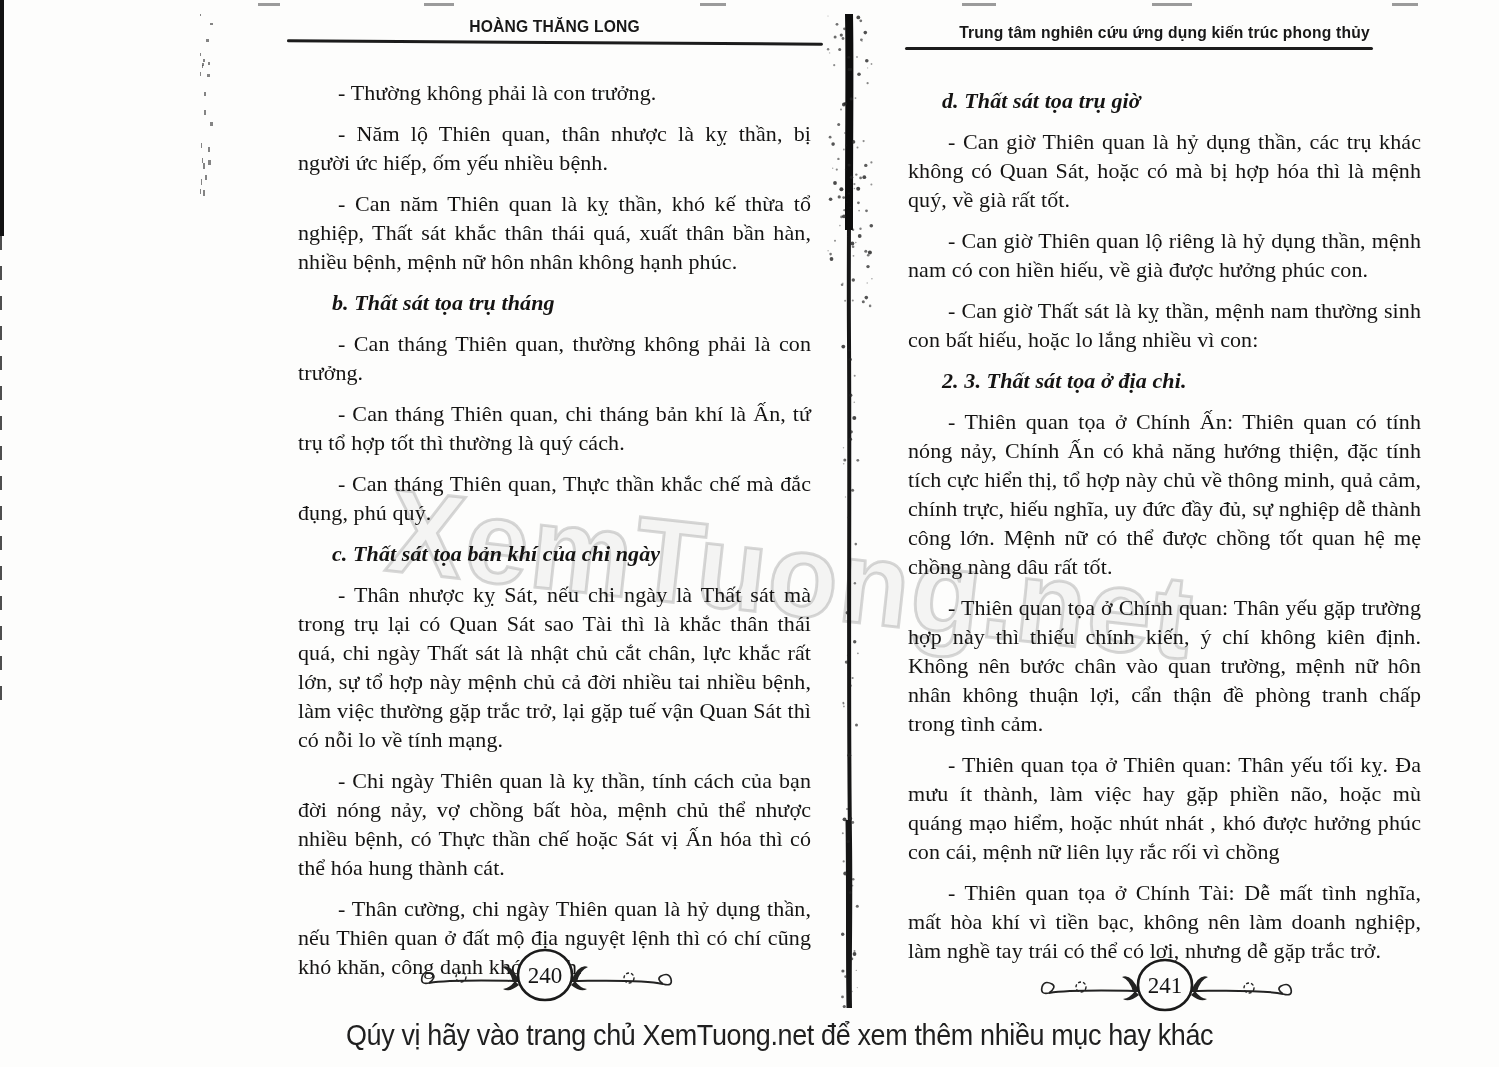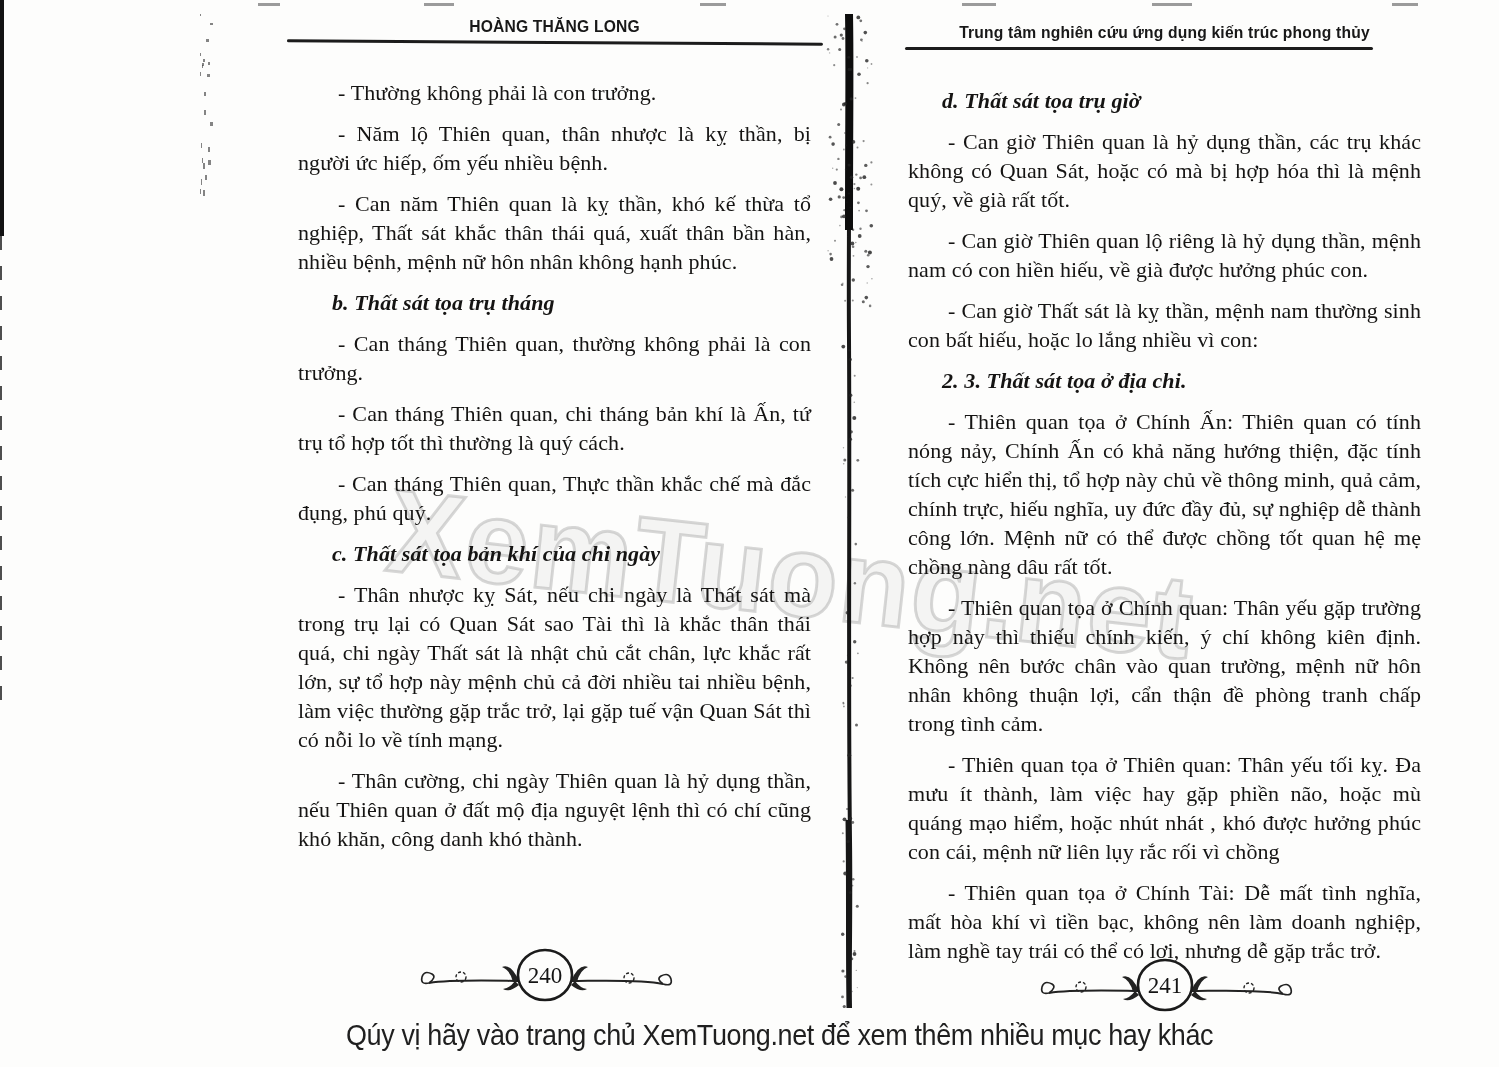--- a/index.html
+++ b/index.html
@@ -65,20 +65,21 @@
 <div id="left-col" class="page-col">
     <p class="body">- Thường không phải là con trưởng.</p>
     <p class="body">- Năm lộ Thiên quan, thân nhược là kỵ thần, bị người ức hiếp, ốm yếu nhiều bệnh.</p>
     <p class="body">- Can năm Thiên quan là kỵ thần, khó kế thừa tổ nghiệp, Thất sát khắc thân thái quá, xuất thân bần hàn, nhiều bệnh, mệnh nữ hôn nhân không hạnh phúc.</p>
     <p class="heading">b. Thất sát tọa trụ tháng</p>
     <p class="body">- Can tháng Thiên quan, thường không phải là con trưởng.</p>
     <p class="body">- Can tháng Thiên quan, chi tháng bản khí là Ấn, tứ trụ tổ hợp tốt thì thường là quý cách.</p>
     <p class="body">- Can tháng Thiên quan, Thực thần khắc chế mà đắc đụng, phú quý.</p>
     <p class="heading">c. Thất sát tọa bản khí của chi ngày</p>
     <p class="body">- Thân nhược kỵ Sát, nếu chi ngày là Thất sát mà trong trụ lại có Quan Sát sao Tài thì là khắc thân thái quá, chi ngày Thất sát là nhật chủ cắt chân, lực khắc rất lớn, sự tổ hợp này mệnh chủ cả đời nhiều tai nhiều bệnh, làm việc thường gặp trắc trở, lại gặp tuế vận Quan Sát thì có nỗi lo về tính mạng.</p>
+    <p class="body">- Chi ngày Thiên quan là kỵ thần, tính cách của bạn đời nóng nảy, vợ chồng bất hòa, mệnh chủ thể nhược nhiều bệnh, có Thực thần chế hoặc Sát vị Ấn hóa thì có thể hóa hung thành cát.</p>
     <p class="body">- Thân cường, chi ngày Thiên quan là hỷ dụng thần, nếu Thiên quan ở đất mộ địa nguyệt lệnh thì có chí cũng khó khăn, công danh khó thành.</p>
   </div>
 <div id="right-col" class="page-col">
     <p class="heading">d. Thất sát tọa trụ giờ</p>
     <p class="body">- Can giờ Thiên quan là hỷ dụng thần, các trụ khác không có Quan Sát, hoặc có mà bị hợp hóa thì là mệnh quý, về già rất tốt.</p>
     <p class="body">- Can giờ Thiên quan lộ riêng là hỷ dụng thần, mệnh nam có con hiền hiếu, về già được hưởng phúc con.</p>
     <p class="body">- Can giờ Thất sát là kỵ thần, mệnh nam thường sinh con bất hiếu, hoặc lo lắng nhiều vì con:</p>
     <p class="heading">2. 3. Thất sát tọa ở địa chi.</p>
     <p class="body">- Thiên quan tọa ở Chính Ấn: Thiên quan có tính nóng nảy, Chính Ấn có khả năng hướng thiện, đặc tính tích cực hiển thị, tổ hợp này chủ về thông minh, quả cảm, chính trực, hiếu nghĩa, uy đức đầy đủ, sự nghiệp dễ thành công lớn. Mệnh nữ có thể được chồng tốt quan hệ mẹ chồng nàng dâu rất tốt.</p>
     <p class="body">- Thiên quan tọa ở Chính quan: Thân yếu gặp trường hợp này thì thiếu chính kiến, ý chí không kiên định. Không nên bước chân vào quan trường, mệnh nữ hôn nhân không thuận lợi, cẩn thận đề phòng tranh chấp trong tình cảm.</p>

